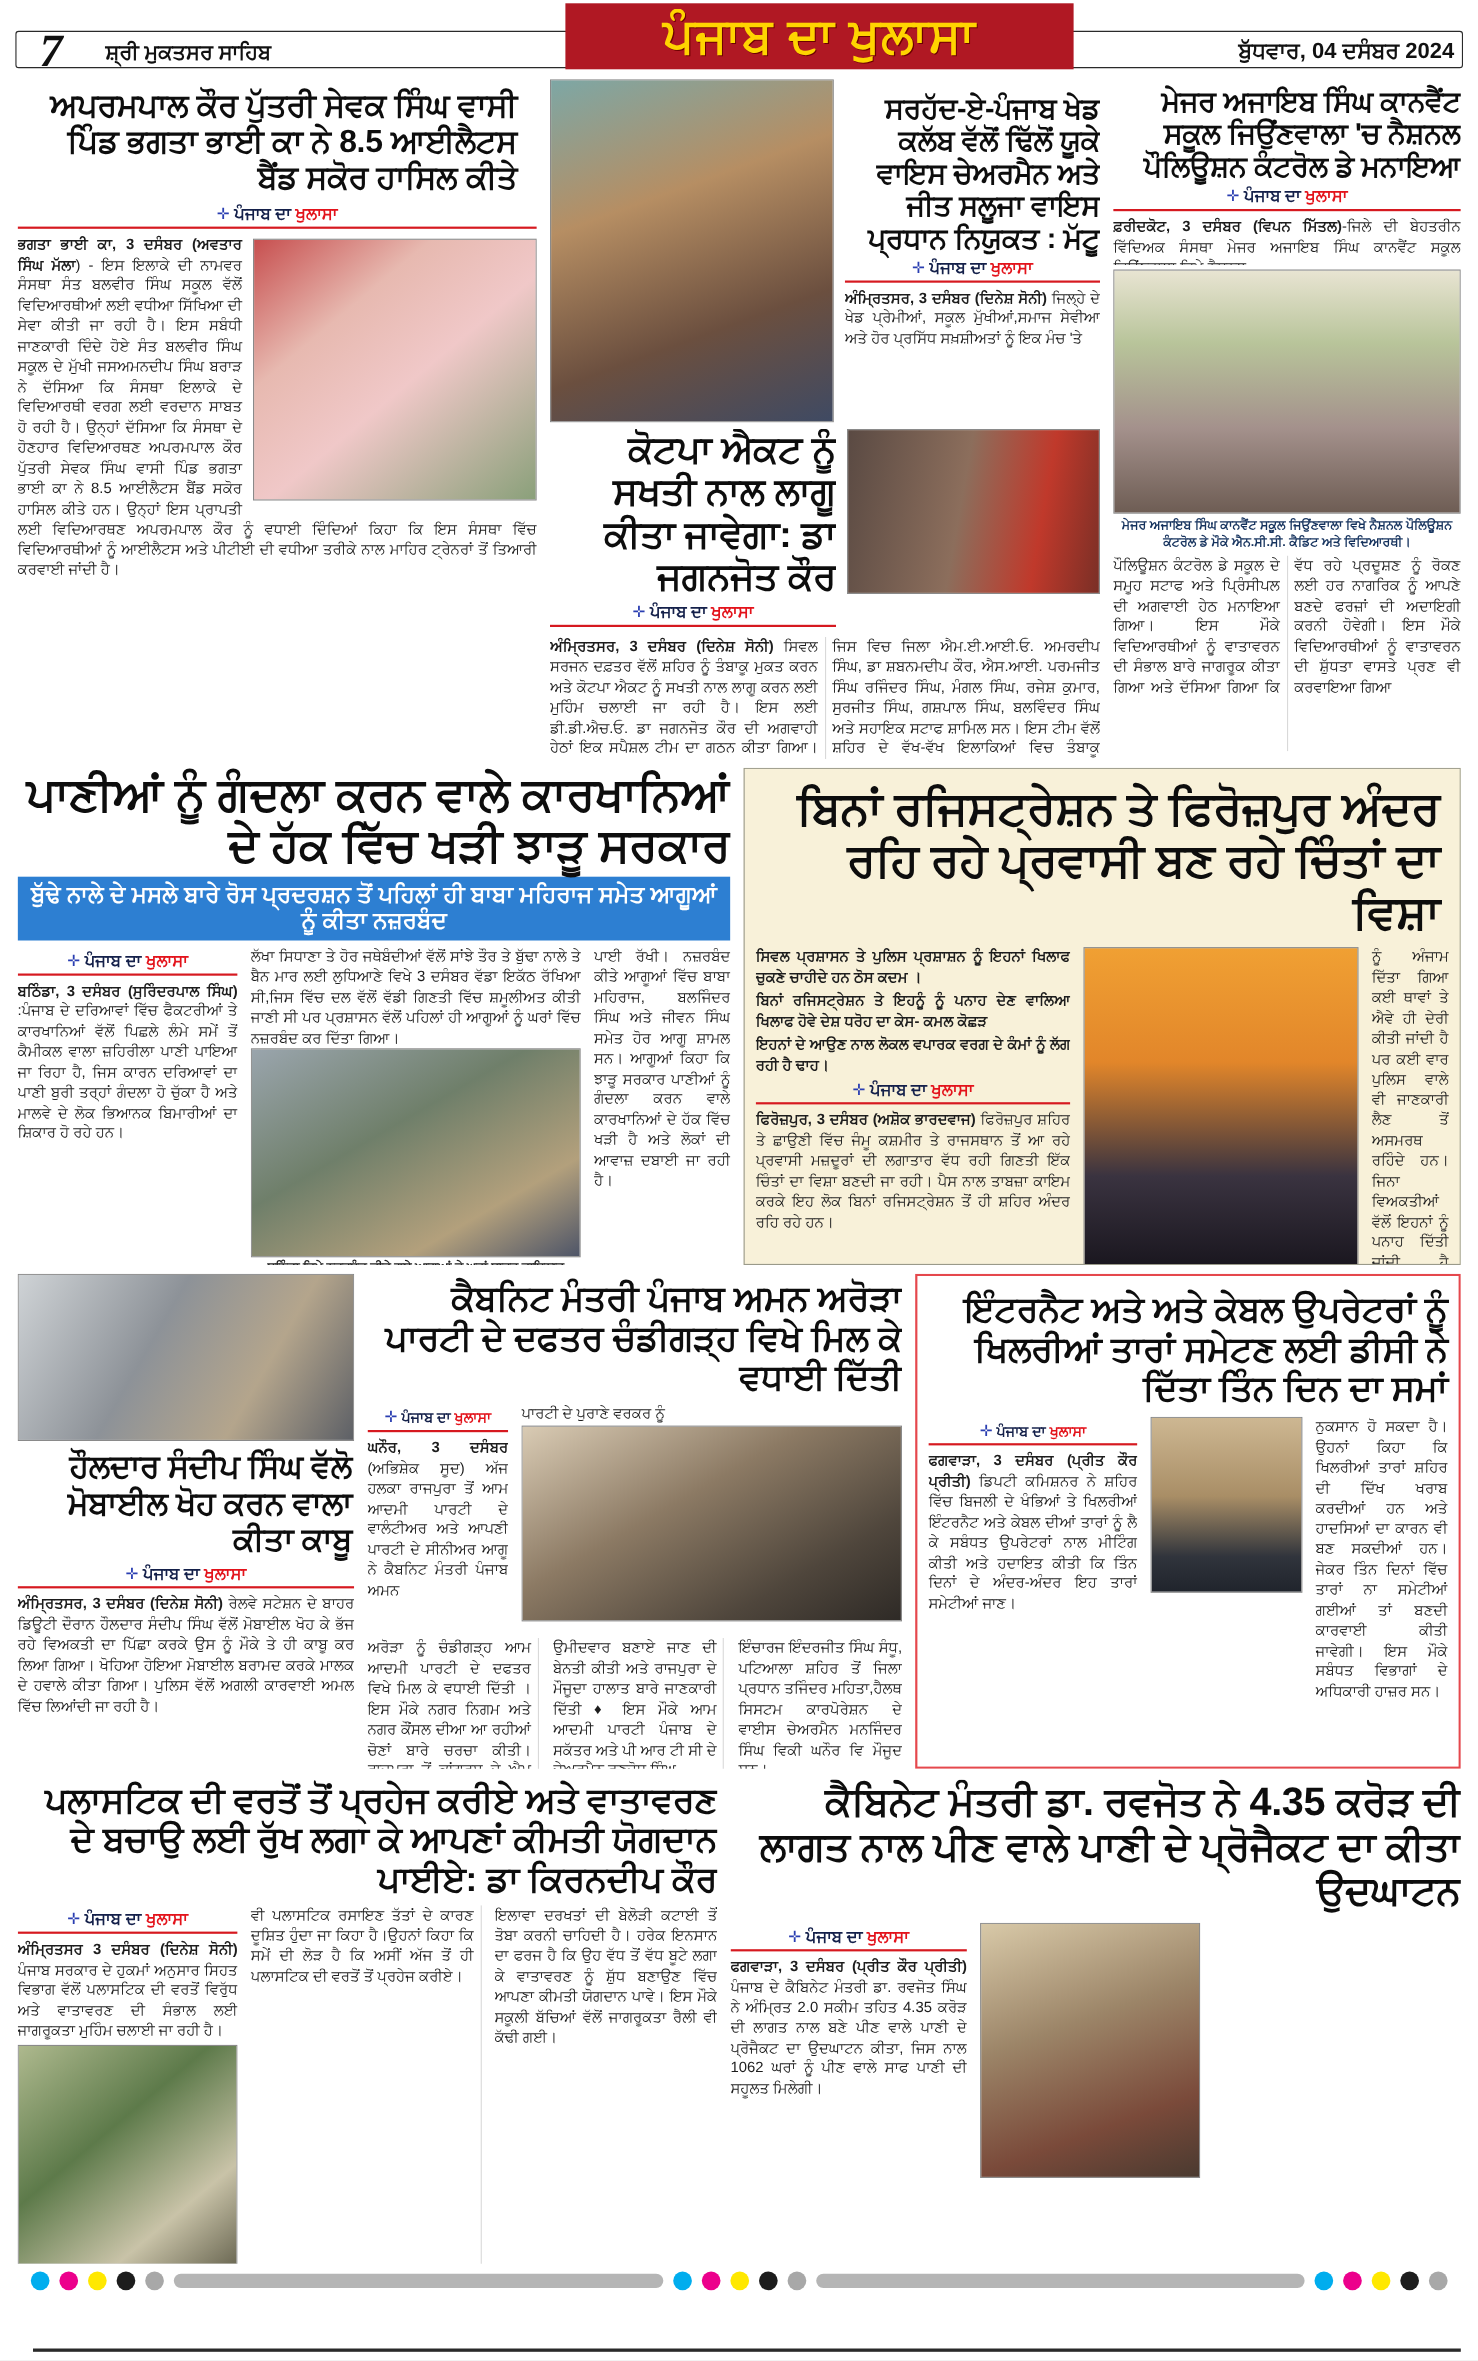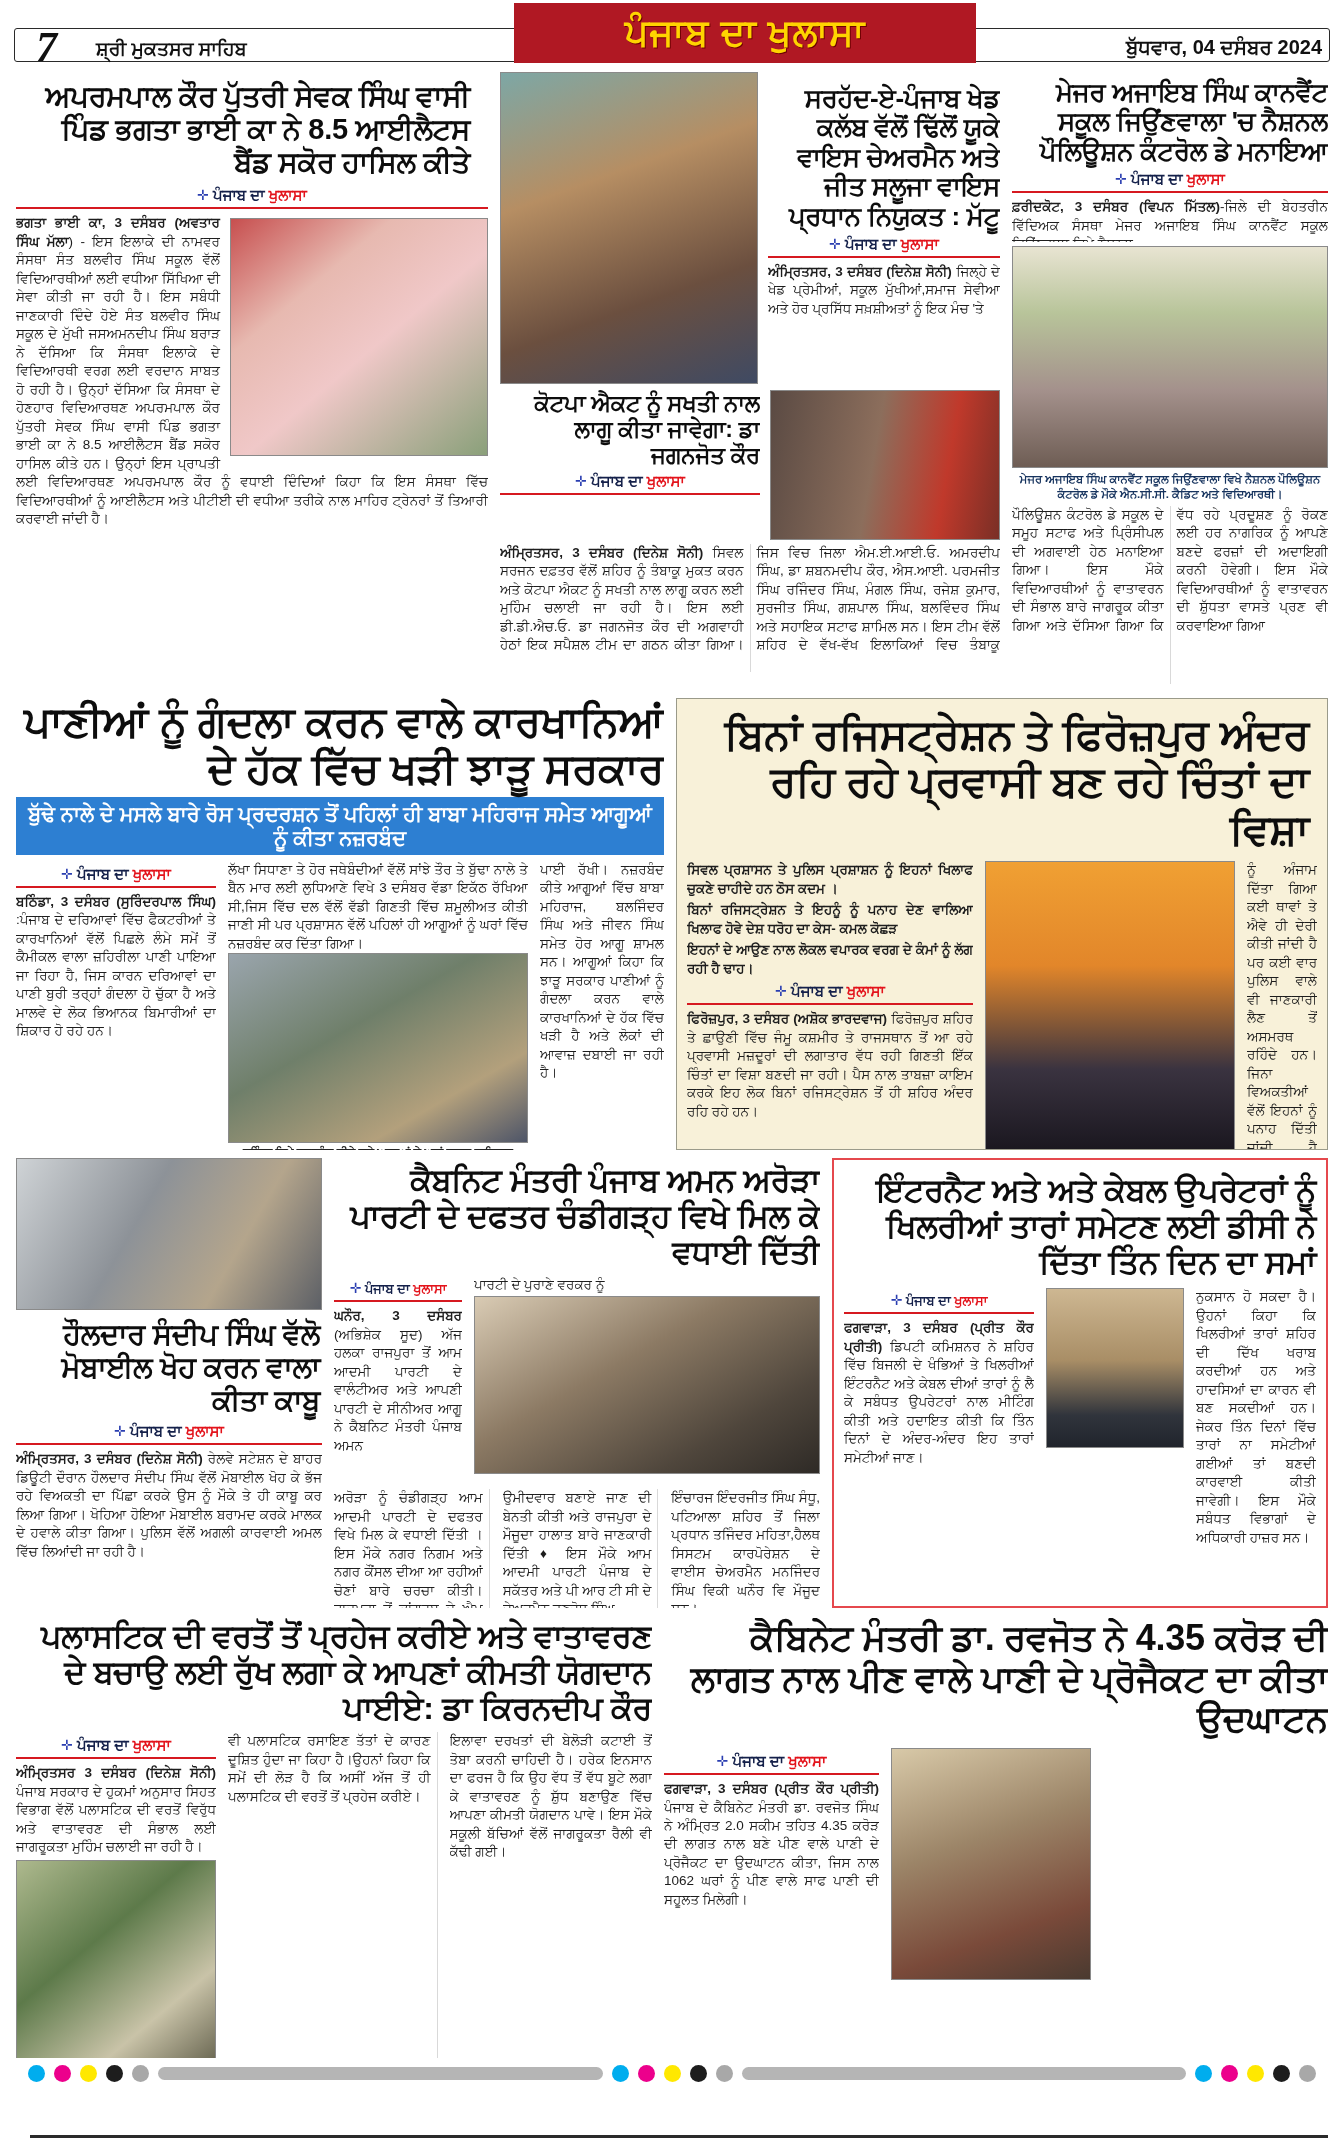--- a/index.html
+++ b/index.html
@@ -5,28 +5,28 @@
   * { margin:0; padding:0; box-sizing:border-box; }
   html,body { background:#e9e9e9; }
   body { font-family:"Liberation Sans","DejaVu Sans",sans-serif; }
   .page { width:1344px; height:2146px; background:#ffffff; position:relative; overflow:hidden; margin:0 auto; }
 
   
   .header { position:relative; height:66px; margin:0 14px; }
   .header-box { position:absolute; left:0; right:0; top:28px; height:34px; border:1.5px solid #2a2a2a; border-radius:3px; }
   .pageno { position:absolute; left:22px; top:26px; font-family:"Liberation Serif","DejaVu Serif",serif; font-size:42px; font-weight:700; font-style:italic; color:#111; line-height:1; }
   .edition { position:absolute; left:82px; top:38px; font-size:19px; font-weight:700; color:#111; }
-  .masthead { position:absolute; left:500px; width:462px; top:3px; height:60px; background:#b01823; color:#ffd400; display:flex; align-items:center; justify-content:center; font-size:37px; font-weight:800; letter-spacing:1px; text-shadow:1px 1px 0 #6d0000; }
+  .masthead { position:absolute; left:500px; width:462px; top:3px; height:60px; background:#b01823; color:#ffd400; display:flex; align-items:center; justify-content:center; font-size:44px; font-weight:800; letter-spacing:1px; text-shadow:1px 1px 0 #6d0000; }
   .pubdate { position:absolute; right:8px; top:36px; font-size:20px; font-weight:700; color:#111; }
 
   
   .rows { padding:6px 16px 0 16px; }
   .row { display:flex; gap:12px; overflow:hidden; }
   .headline { font-weight:800; color:#0d0d0d; text-align:right; line-height:1.13; letter-spacing:-0.3px; }
-  .h30 { font-size:29px; } .h27 { font-size:26px; } .h32 { font-size:23px; }
+  .h30 { font-size:29px; } .h27 { font-size:26px; } .h32 { font-size:34px; }
   .h42 { font-size:42px; } .h38 { font-size:36px; } .h33 { font-size:32px; }
   .marker { text-align:center; font-size:15px; font-weight:700; color:#14204a; padding:4px 0 2px 0; }
   .marker .plus { color:#2a3eb1; font-size:14px; }
   .marker .suffix { color:#e3131b; }
   .rule-red { border-bottom:2.5px solid #d61920; margin:1px 0 5px 0; }
   .body-text { font-size:13.5px; line-height:1.37; text-align:justify; color:#1d1d1d; overflow:hidden; }
   .lead { font-weight:700; }
   .cols-2 { columns:2; column-gap:13px; column-rule:1px solid #d9d9d9; }
   .photo { border:1px solid #8a8a8a; background:#c9c2b4; position:relative; overflow:hidden; flex-shrink:0; }
   .caption { font-size:11.5px; font-weight:700; color:#16335e; line-height:1.25; padding:2px 0; text-align:center; }

